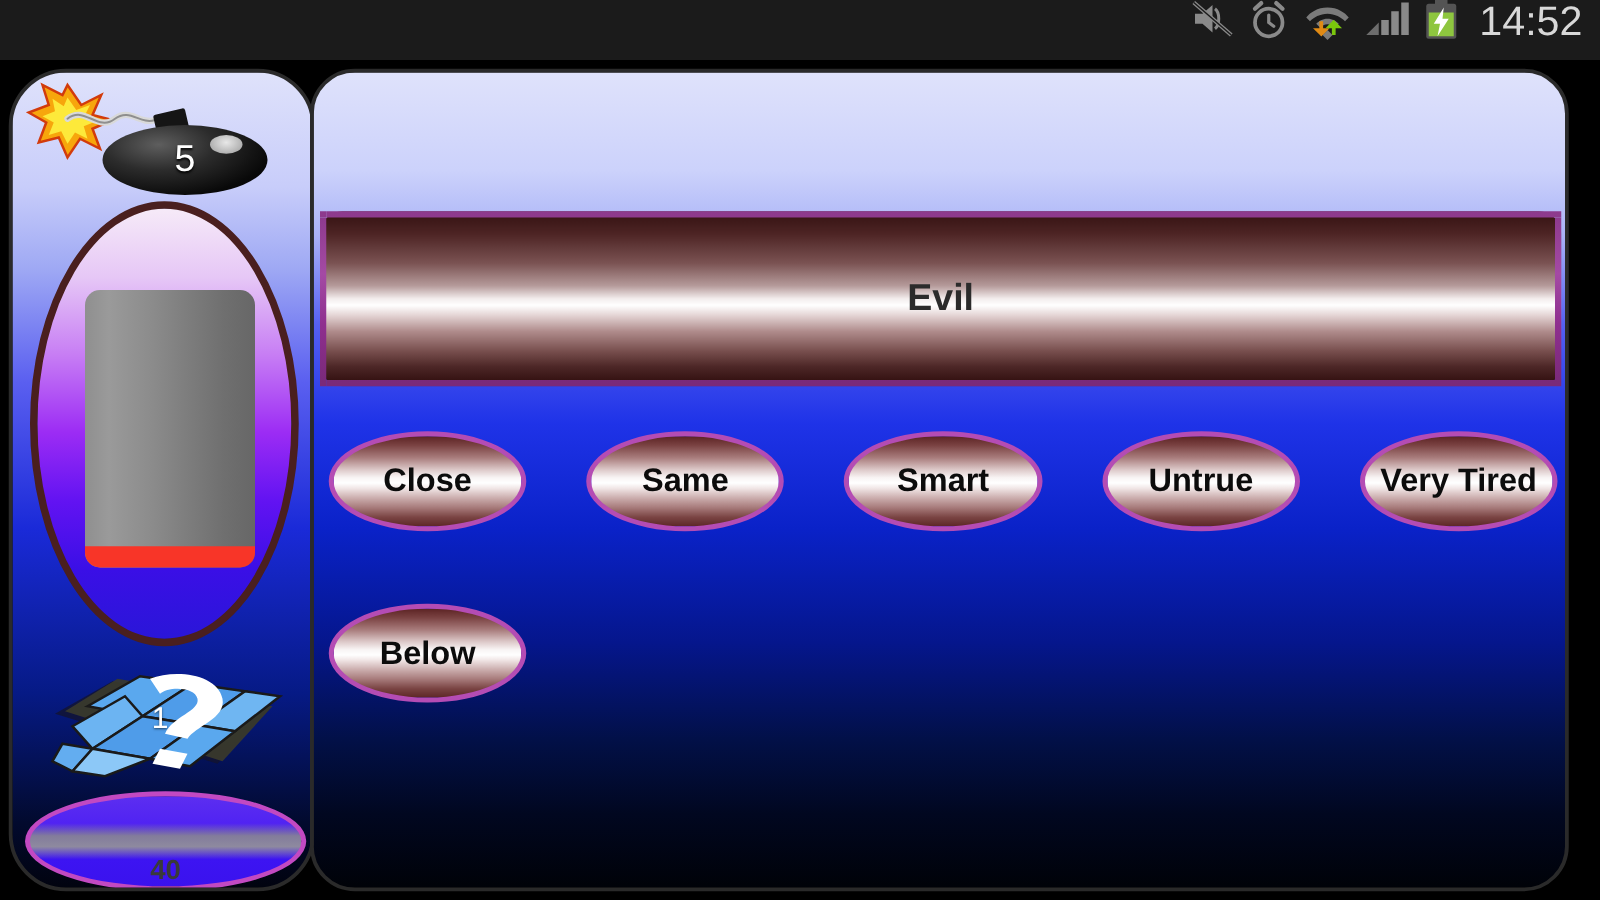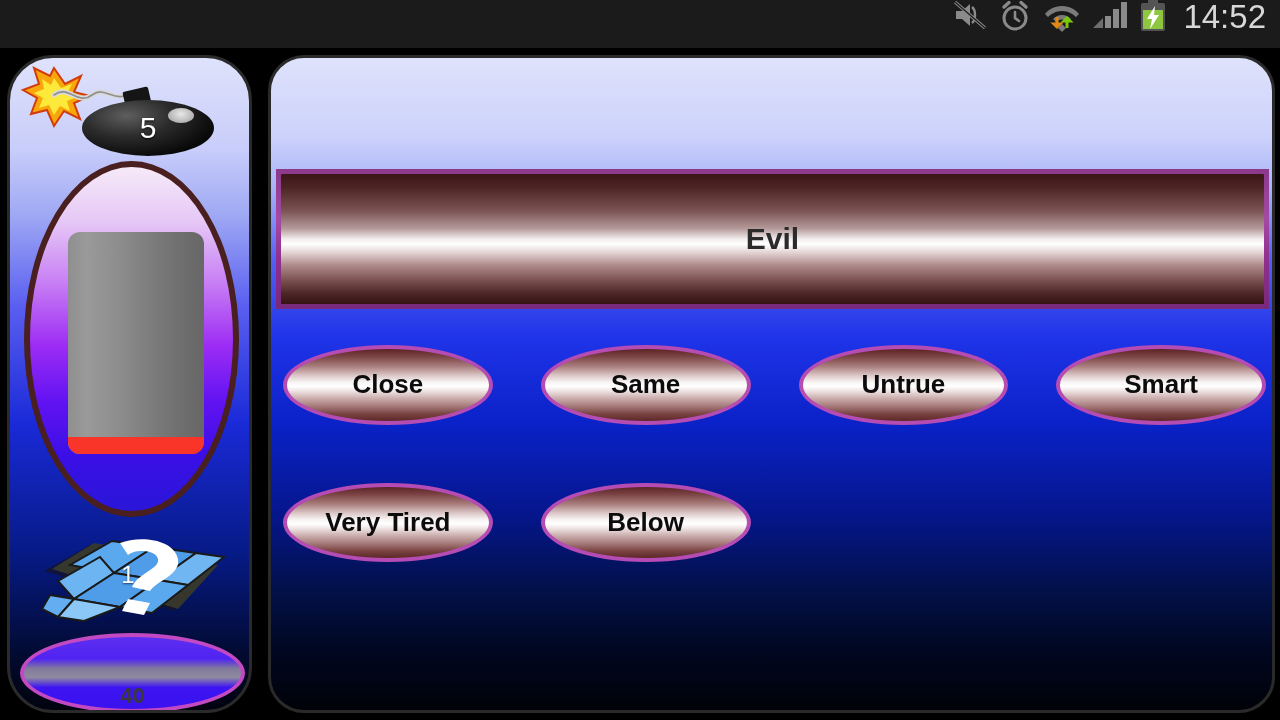--- a/index.html
+++ b/index.html
@@ -153,21 +153,21 @@
     display: flex; align-items: flex-end; justify-content: center;
   }
   #score-value {
     color: #3a3a3a;
     font-size: 22px;
     font-weight: bold;
   }
 
   
   #main-panel {
-    position: absolute; left: 268px; top: 7px;
+    position: absolute; left: 248px; top: 7px;
     width: 1007px; height: 658px;
     border-radius: 36px;
     border: 3px solid #2a2a2a;
     background: linear-gradient(to bottom,
         #dfe2fb 0%,
         #ccd2fb 12%,
         #a9b2f7 20%,
         #5560f2 31%,
         #1f33e8 43%,
         #0a22c8 56%,
@@ -204,21 +204,21 @@
     color: #2b2b2b;
     font-size: 30px;
     font-weight: bold;
   }
 
   
   #answers-grid {
     position: absolute; left: 12px; top: 282px;
     width: 983px; height: 365px;
     display: grid;
-    grid-template-columns: repeat(4, 1fr);
+    grid-template-columns: repeat(5, 1fr);
     grid-template-rows: repeat(3, 1fr);
     column-gap: 6px;
     row-gap: 0px;
     gap: 48px;
   }
   .answer-btn {
     position: relative;
     border-radius: 50%;
     border: 4px solid #b44cb4;
     display: flex; align-items: center; justify-content: center;
@@ -364,24 +364,24 @@
     </div>
 
     <div id="answers-grid">
       <div class="answer-btn">
         <span class="answer-label">Close</span>
       </div>
       <div class="answer-btn">
         <span class="answer-label">Same</span>
       </div>
       <div class="answer-btn">
+        <span class="answer-label">Smart</span>
+      </div>
+      <div class="answer-btn">
         <span class="answer-label">Untrue</span>
-      </div>
-      <div class="answer-btn">
-        <span class="answer-label">Smart</span>
       </div>
       <div class="answer-btn">
         <span class="answer-label">Very Tired</span>
       </div>
       <div class="answer-btn">
         <span class="answer-label">Below</span>
       </div>
     </div>
 
   </div>

